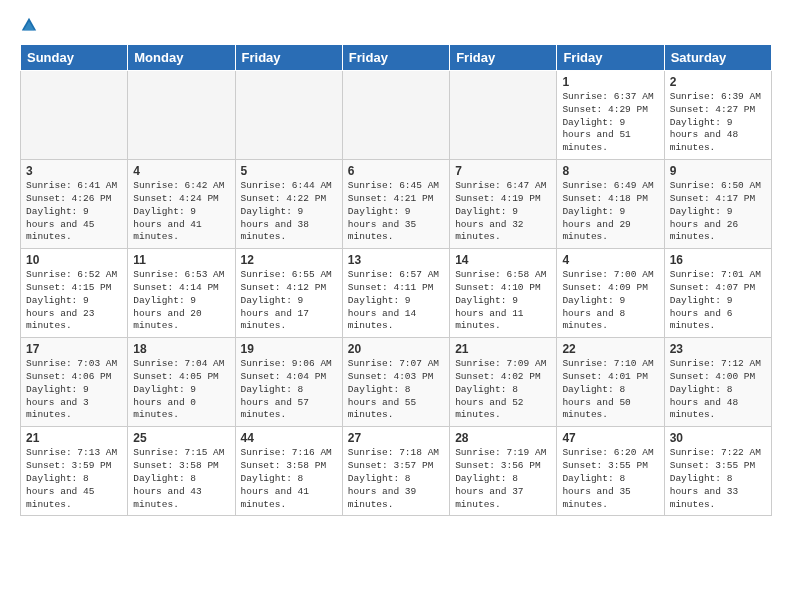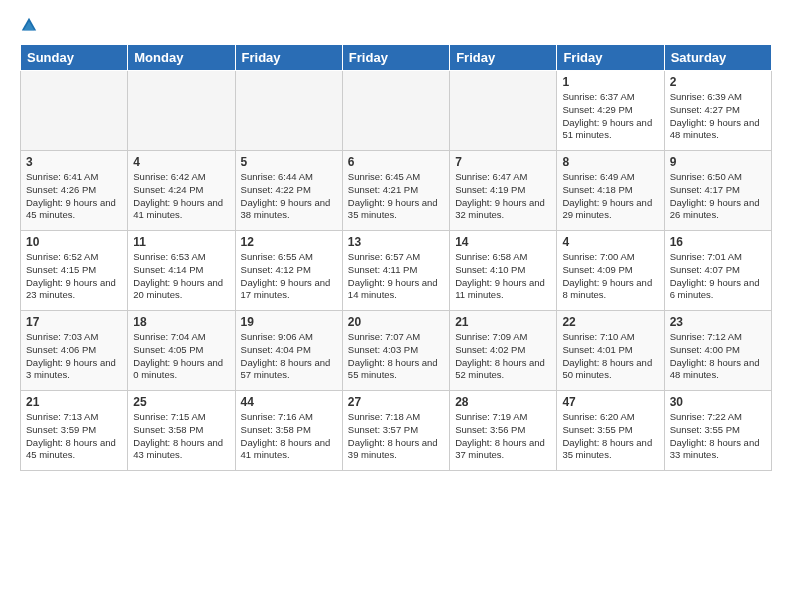--- a/index.html
+++ b/index.html
@@ -85,20 +85,21 @@
     .day-number {
       font-size: 12px;
       font-weight: bold;
       display: block;
       margin-bottom: 2px;
     }
     .day-info {
       font-size: 9.5px;
       color: #333;
       line-height: 1.35;
+      font-family: Liberation Mono, monospace;
     }
   </style>
 </head>
 <body>
 
 <div class="page">
   <div class="header">
     <div class="logo">
       <svg class="logo-icon" viewBox="0 0 20 20">
         <polygon points="10,2 18,16 2,16" fill="#1a6faf"></polygon>

